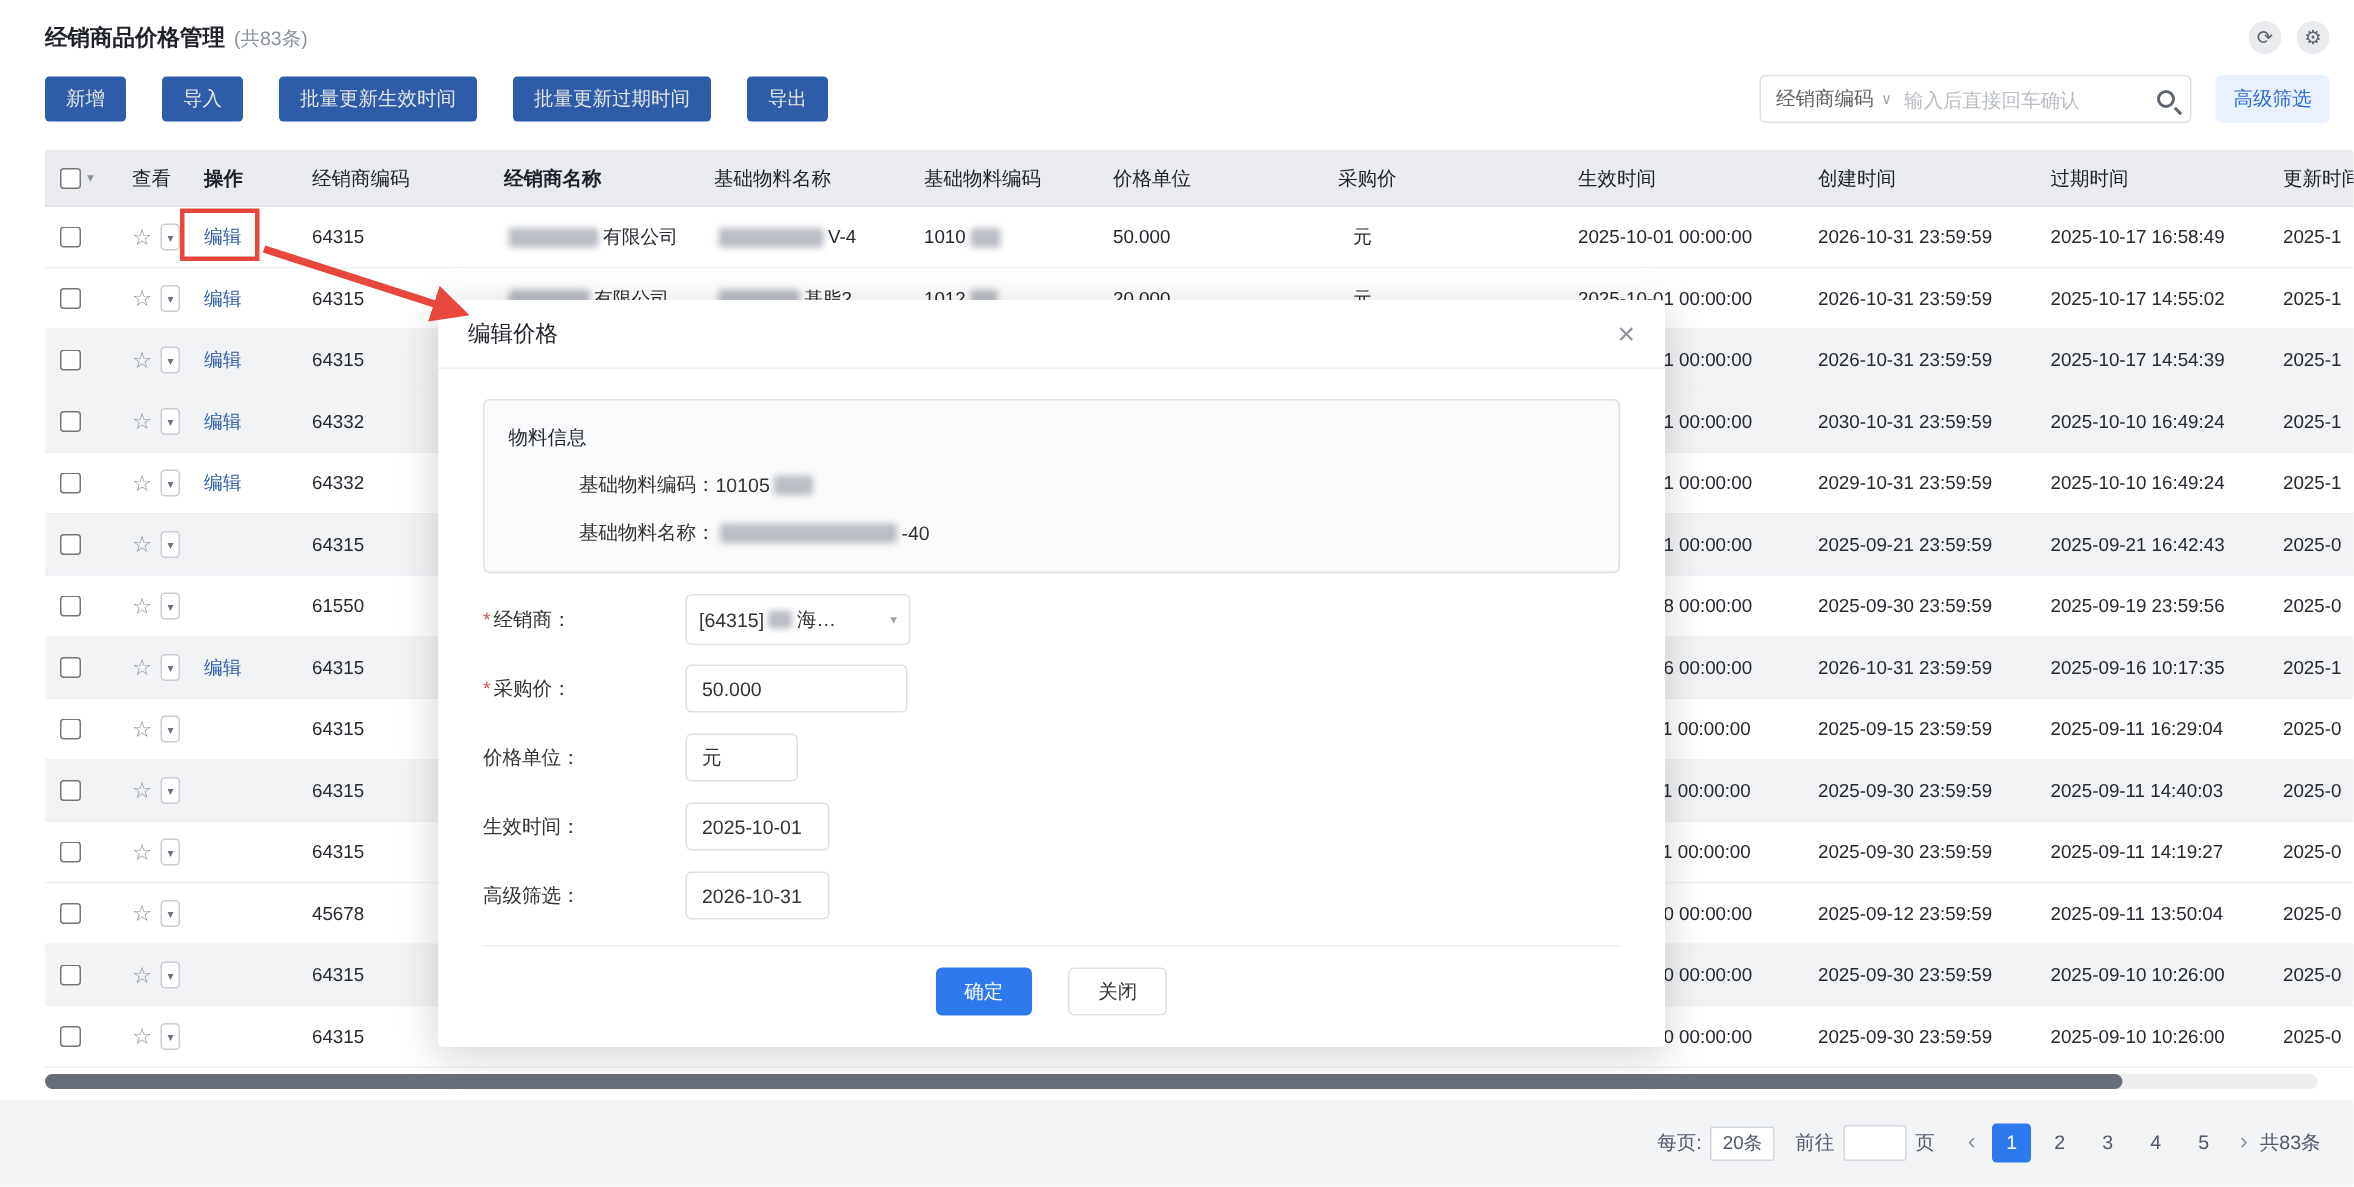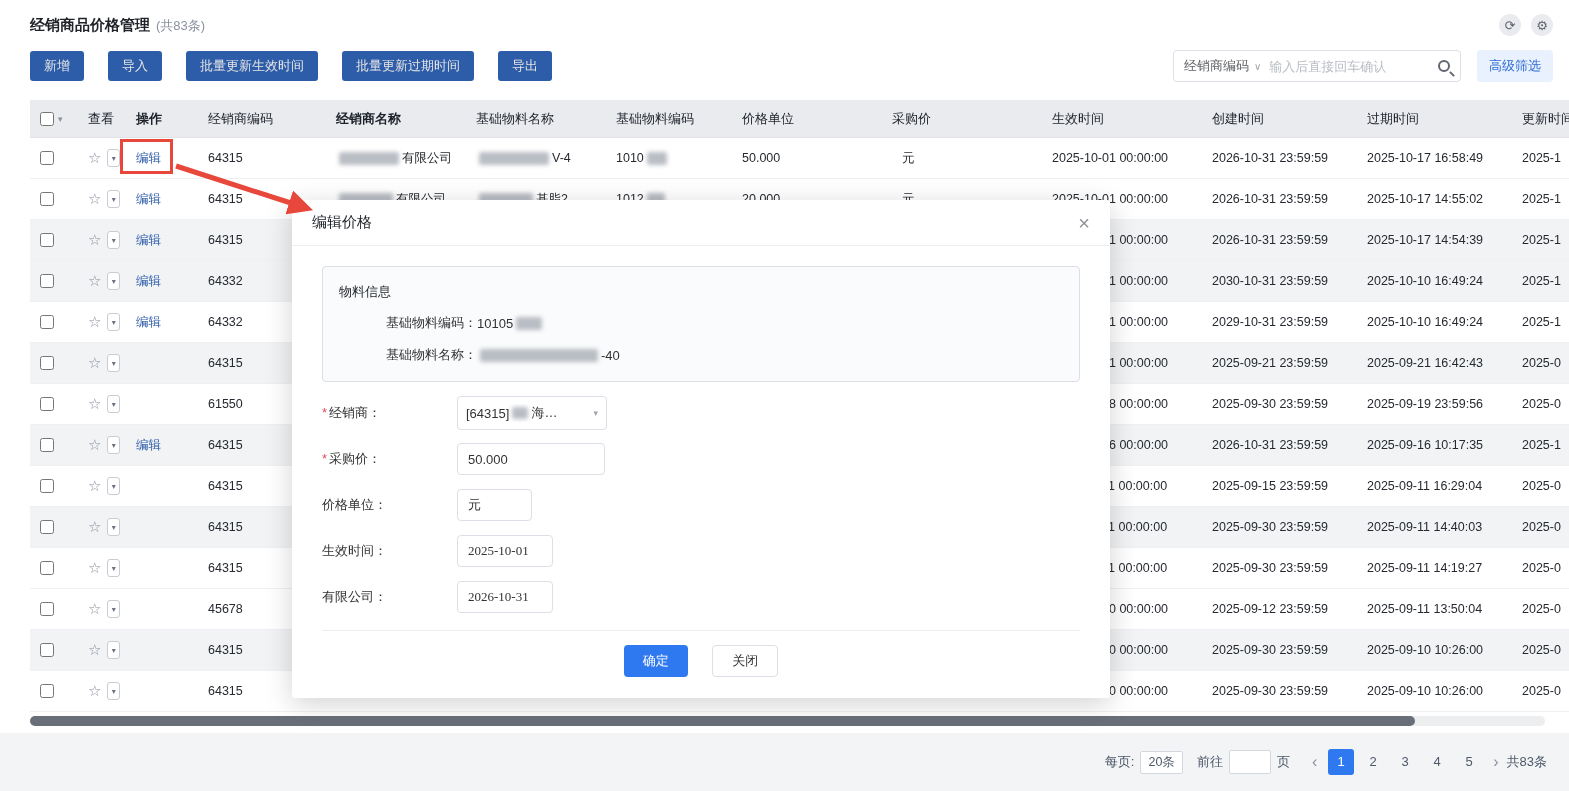--- a/index.html
+++ b/index.html
@@ -87,21 +87,21 @@
   .form-row { display:flex; align-items:center; margin-bottom:12px; height:34px; }
   .form-label { width:125px; text-align:left; padding-right:0; font-size:13px; color:#333; }
   .form-gap { width:10px; flex:0 0 10px; }
   .req { color:#e34d59; font-style:normal; margin-right:2px; }
   .select-box { width:150px; height:34px; border:1px solid #dcdfe6; border-radius:4px; background:#fff;
     display:flex; align-items:center; justify-content:space-between; padding:0 8px; cursor:pointer; }
   .select-text { display:flex; align-items:center; overflow:hidden; white-space:nowrap; font-size:13px; color:#333; }
   .sel-caret { font-size:9px; color:#a0a4ab; margin-left:4px; }
   .txt { height:32px; border:1px solid #dcdfe6; border-radius:4px; padding:0 10px; font-size:13px;
     color:#333; font-family:inherit; outline:none; background:#fff; }
-  .w148 { width:148px; } .w75 { width:75px; } .w96 { width:96px;font-family:Liberation Serif, serif; }
+  .w148 { width:148px; } .w75 { width:75px; } .w96 { width:96px; }
   .modal-footer { margin-top:16px; border-top:1px solid #ebedf0; padding-top:14px; text-align:center; }
   .btn-primary { background:#2e78f0; color:#fff; border:none; border-radius:4px; height:32px;
     padding:0 19px; font-size:13px; margin-right:20px; cursor:pointer; font-family:inherit; }
   .btn-plain { background:#fff; color:#333; border:1px solid #dcdfe6; border-radius:4px; height:32px;
     padding:0 19px; font-size:13px; cursor:pointer; font-family:inherit; }
 
   
   .anno-box { position:absolute; left:120px; top:139px; width:53px; height:35px;
     border:3px solid #e8473b; z-index:35; pointer-events:none; }
   .anno-arrow { position:absolute; left:0; top:0; z-index:60; pointer-events:none; }
@@ -521,21 +521,21 @@
         <span class="form-label"><span>价格单位：</span></span>
         <span class="form-gap"></span>
         <input class="txt w75" value="元" style="">
       </div>
       <div class="form-row">
         <span class="form-label"><span>生效时间：</span></span>
         <span class="form-gap"></span>
         <input class="txt w96" value="2025-10-01" style="">
       </div>
       <div class="form-row">
-        <span class="form-label"><span>有限公司：</span></span>
+        <span class="form-label"><span>高级筛选：</span></span>
         <span class="form-gap"></span>
         <input class="txt w96" value="2026-10-31" style="">
       </div>
     </div>
     <div class="modal-footer">
       <button class="btn-primary">确定</button>
       <button class="btn-plain">关闭</button>
     </div>
   </div>
 </div>

